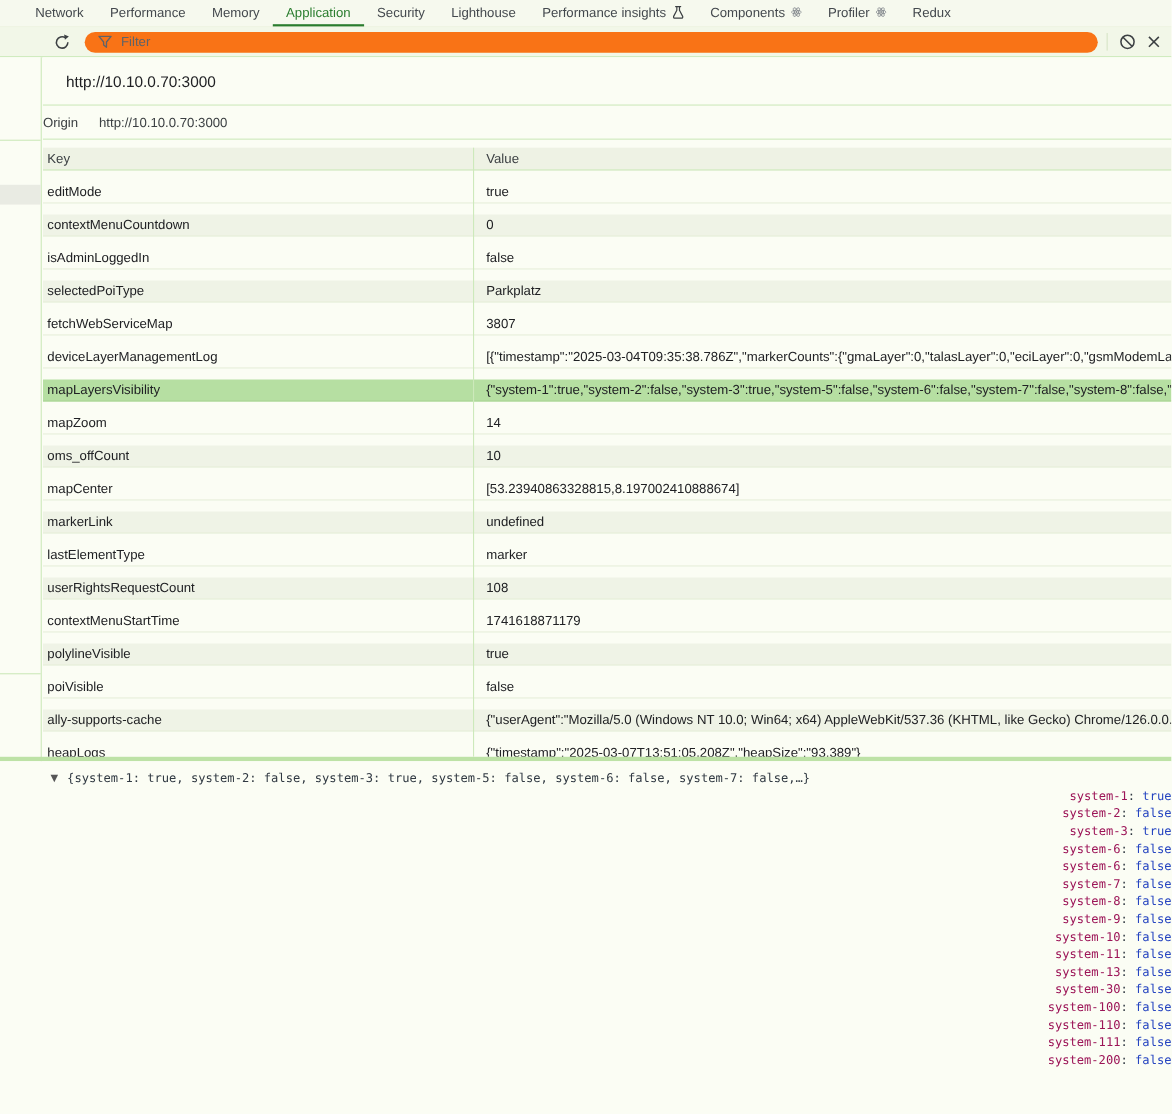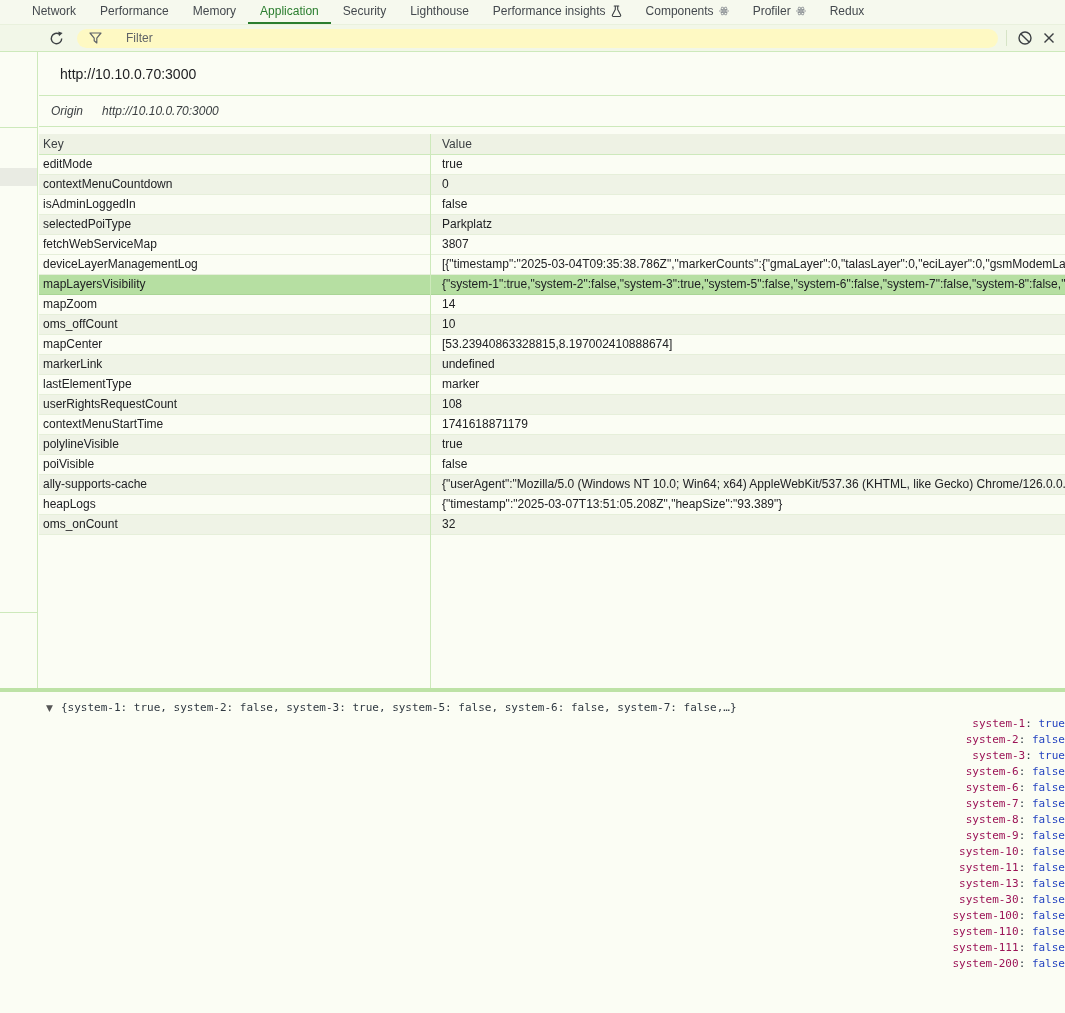--- a/index.html
+++ b/index.html
@@ -50,22 +50,22 @@
     display:flex;align-items:center;
     background:var(--toolbar-bg);
     border-bottom:1px solid var(--border);
     padding-left:44px;
   }
   .icon-btn{
     background:none;border:none;display:flex;align-items:center;justify-content:center;
     width:24px;height:24px;cursor:pointer;flex:0 0 auto;
   }
   .filter-pill{
-    display:flex;align-items:center;gap:24px;
-    background:#fef9c3;
+    display:flex;align-items:center;gap:8px;
+    background:#f97316;
     border-radius:10px;
     height:19px;
     margin-left:9px;
     padding:0 12px;
     flex:1 1 auto;
   }
   .filter-pill input{
     flex:1;border:none;background:transparent;outline:none;
     font-family:"Liberation Sans", sans-serif;font-size:12px;color:var(--text);
   }
@@ -87,36 +87,36 @@
     background:var(--panel-bg);
     display:flex;flex-direction:column;
   }
   .site-title{
     height:44px;display:flex;align-items:center;
     padding-left:21px;font-size:14px;color:var(--text);
     border-bottom:1px solid var(--border);
   }
   .origin-row{
     height:31px;display:flex;align-items:center;gap:19px;
-    padding-left:12px;border-bottom:1px solid var(--border);font-style:italic;
+    padding-left:0;border-bottom:1px solid var(--border);
   }
   .origin-row .olabel{color:#3c4043;}
   .origin-row .ovalue{color:#3c4043;}
   .grid-gap{height:7px;}
   .grid{position:relative;flex:1;overflow:hidden;}
   .col-divider{position:absolute;top:0;bottom:0;left:391px;width:1px;background:var(--border);}
   .grid-header{
     display:flex;height:21px;line-height:20px;
     background:#eef2e4;border-bottom:1px solid var(--border);
   }
   .grid-header .cell{font-weight:normal;color:#3c4043;}
   .cell{padding-left:4px;white-space:pre;overflow:hidden;}
   .cell.key{width:391px;flex:0 0 391px;}
   .cell.value{flex:1;padding-left:12px;}
-  .row{display:flex;height:20px;line-height:19px;border-bottom:1px solid var(--row-border);background:var(--panel-bg);}
+  .row{display:flex;height:20px;line-height:19px;border-bottom:1px solid var(--row-border);background:var(--panel-bg);margin-top:10px;}
   .row.alt{background:var(--row-alt);}
   .row.selected{background:var(--selected-row);border-bottom-color:#a9d595;}
   
   .splitter{position:absolute;top:688px;left:0;right:0;height:4px;background:var(--splitter);cursor:row-resize;}
   
   .preview{
     position:absolute;top:692px;left:0;right:0;bottom:0;
     background:var(--panel-bg);
     font-family:"DejaVu Sans Mono","Liberation Mono",monospace;
     font-size:11px;color:var(--preview-text);

